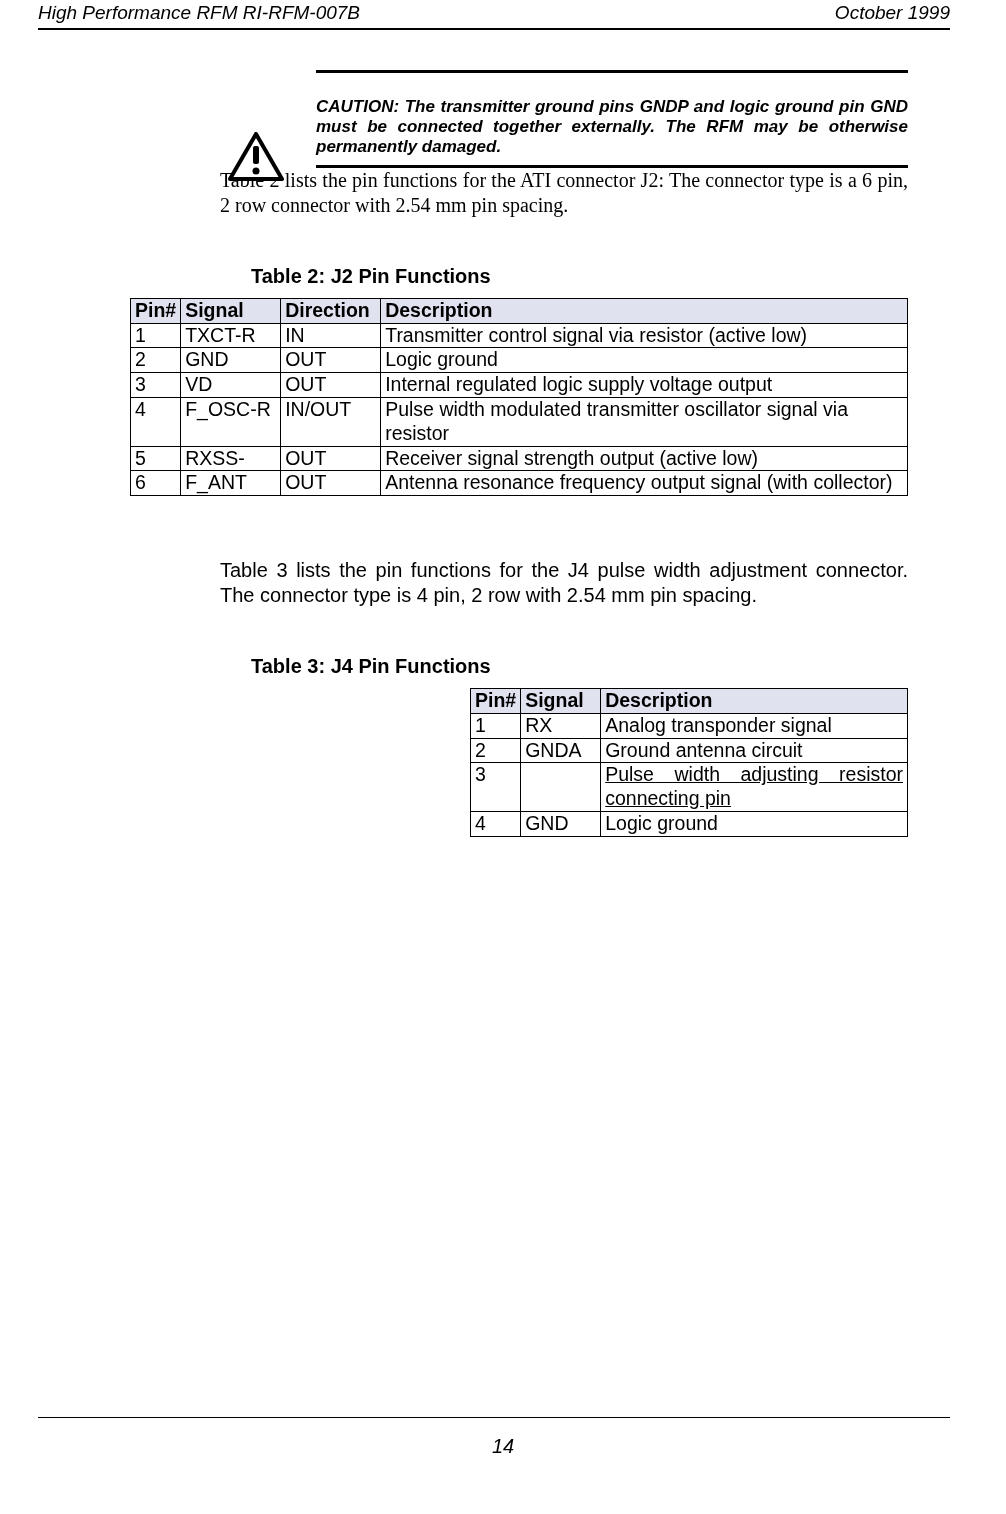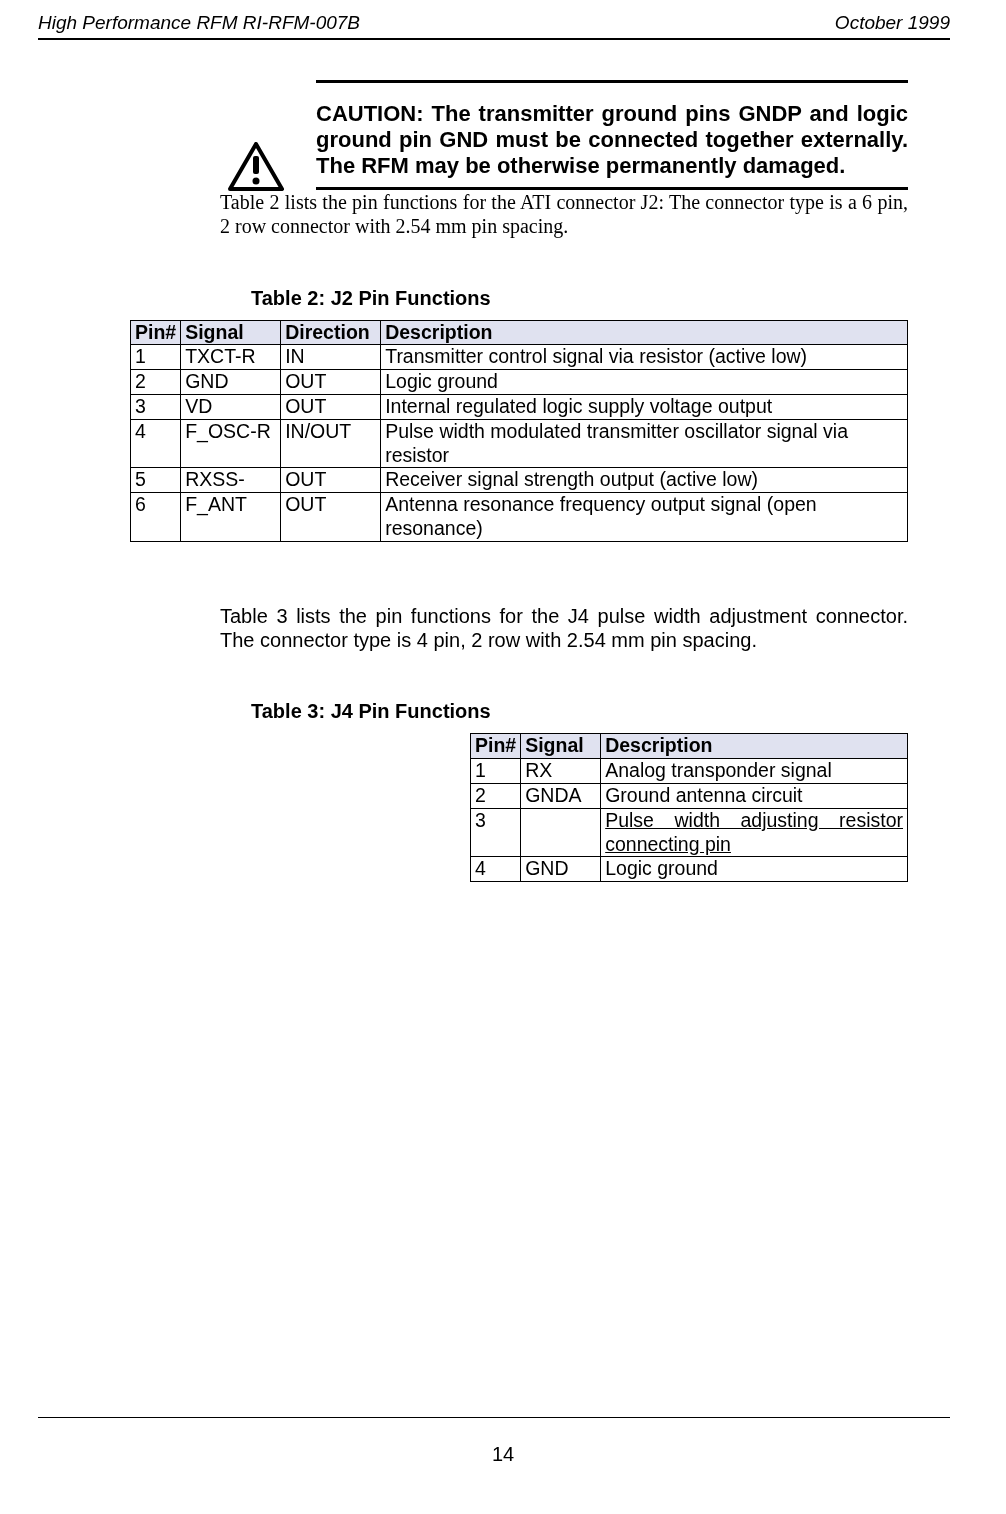--- a/index.html
+++ b/index.html
@@ -10,21 +10,21 @@
       width: 1006px;
       height: 1514px;
       position: relative;
       padding: 0;
     }
     .header-row {
       display: flex;
       justify-content: space-between;
       font-style: italic;
       font-size: 19px;
-      padding: 12px 56px 0 38px;
+      padding: 2px 56px 0 38px;
     }
     .header-underline {
       margin: 4px 56px 0 38px;
       border-top: 2px solid #000;
     }
     .content {
       margin-left: 220px;
       margin-right: 98px;
       margin-top: 40px;
     }
@@ -39,25 +39,26 @@
     }
     .caution-icon {
       position: absolute;
       left: 8px;
       top: 62px;
       width: 56px;
       height: 50px;
     }
     .caution-text {
       font-weight: bold;
-      font-size: 22px;
+      font-size: 17px;
       text-align: justify;
       text-justify: inter-word;
-      padding: 18px 0 8px 0;
+      padding: 24px 0 8px 0;
       line-height: 1.18;
+      font-style: italic;
     }
     .para {
       font-size: 20px;
       text-align: justify;
       line-height: 1.22;
       font-family: Liberation Serif, serif;
     }
     .para2 {
       font-size: 20px;
       text-align: justify;
@@ -100,23 +101,24 @@
     .t3 .c-sig { width: 80px; }
     .t3 td.justify { text-align: justify; text-decoration: underline; }
     .footer-line {
       position: absolute;
       left: 38px; right: 56px;
       bottom: 96px;
       border-top: 1px solid #000;
     }
     .page-num {
       position: absolute;
-      bottom: 48px;
+      bottom: 56px;
       width: 100%;
       text-align: center;
+      font-style: italic;
       font-size: 20px;
     }
   </style>
 </head>
 <body>
 
 <div class="header-row">
   <span>High Performance RFM RI-RFM-007B</span>
   <span>October 1999</span>
 </div>
@@ -178,21 +180,21 @@
         <tr>
           <td>5</td>
           <td>RXSS-</td>
           <td>OUT</td>
           <td>Receiver signal strength output (active low)</td>
         </tr>
         <tr>
           <td>6</td>
           <td>F_ANT</td>
           <td>OUT</td>
-          <td>Antenna resonance frequency output signal (open resonance)</td>
+          <td>Antenna resonance frequency output signal (with collector)</td>
         </tr>
       </tbody>
     </table>
   </div>
 
   <p class="para2">Table 3 lists the pin functions for the J4 pulse width adjustment connector. The connector type is 4 pin, 2 row with 2.54 mm pin spacing.</p>
 
   <p class="table-caption">Table 3: J4 Pin Functions</p>
   <div class="t3-wrap">
     <table class="t3">

